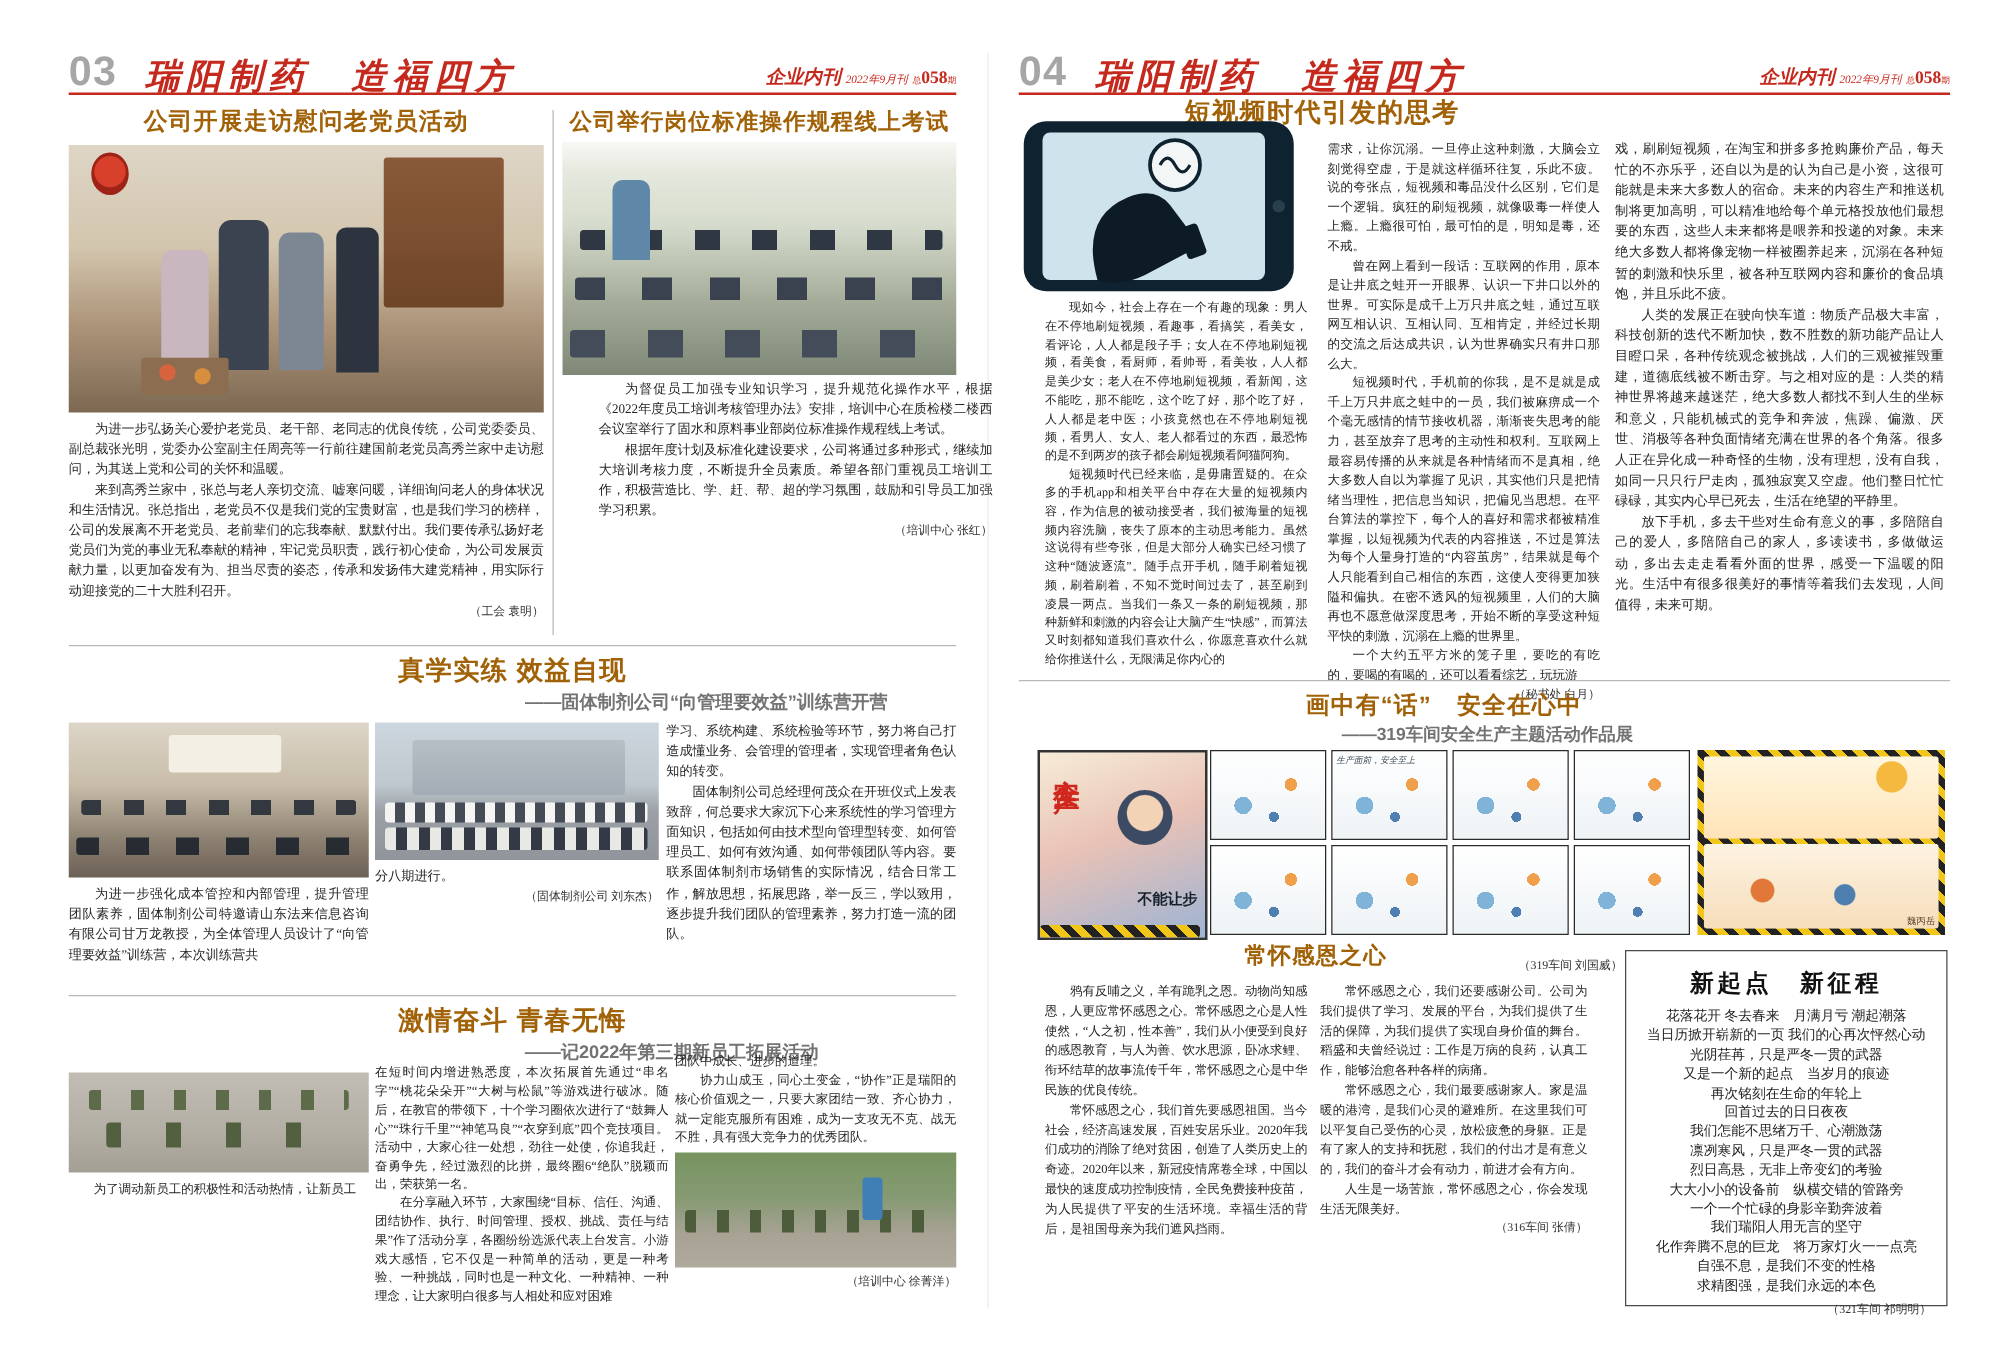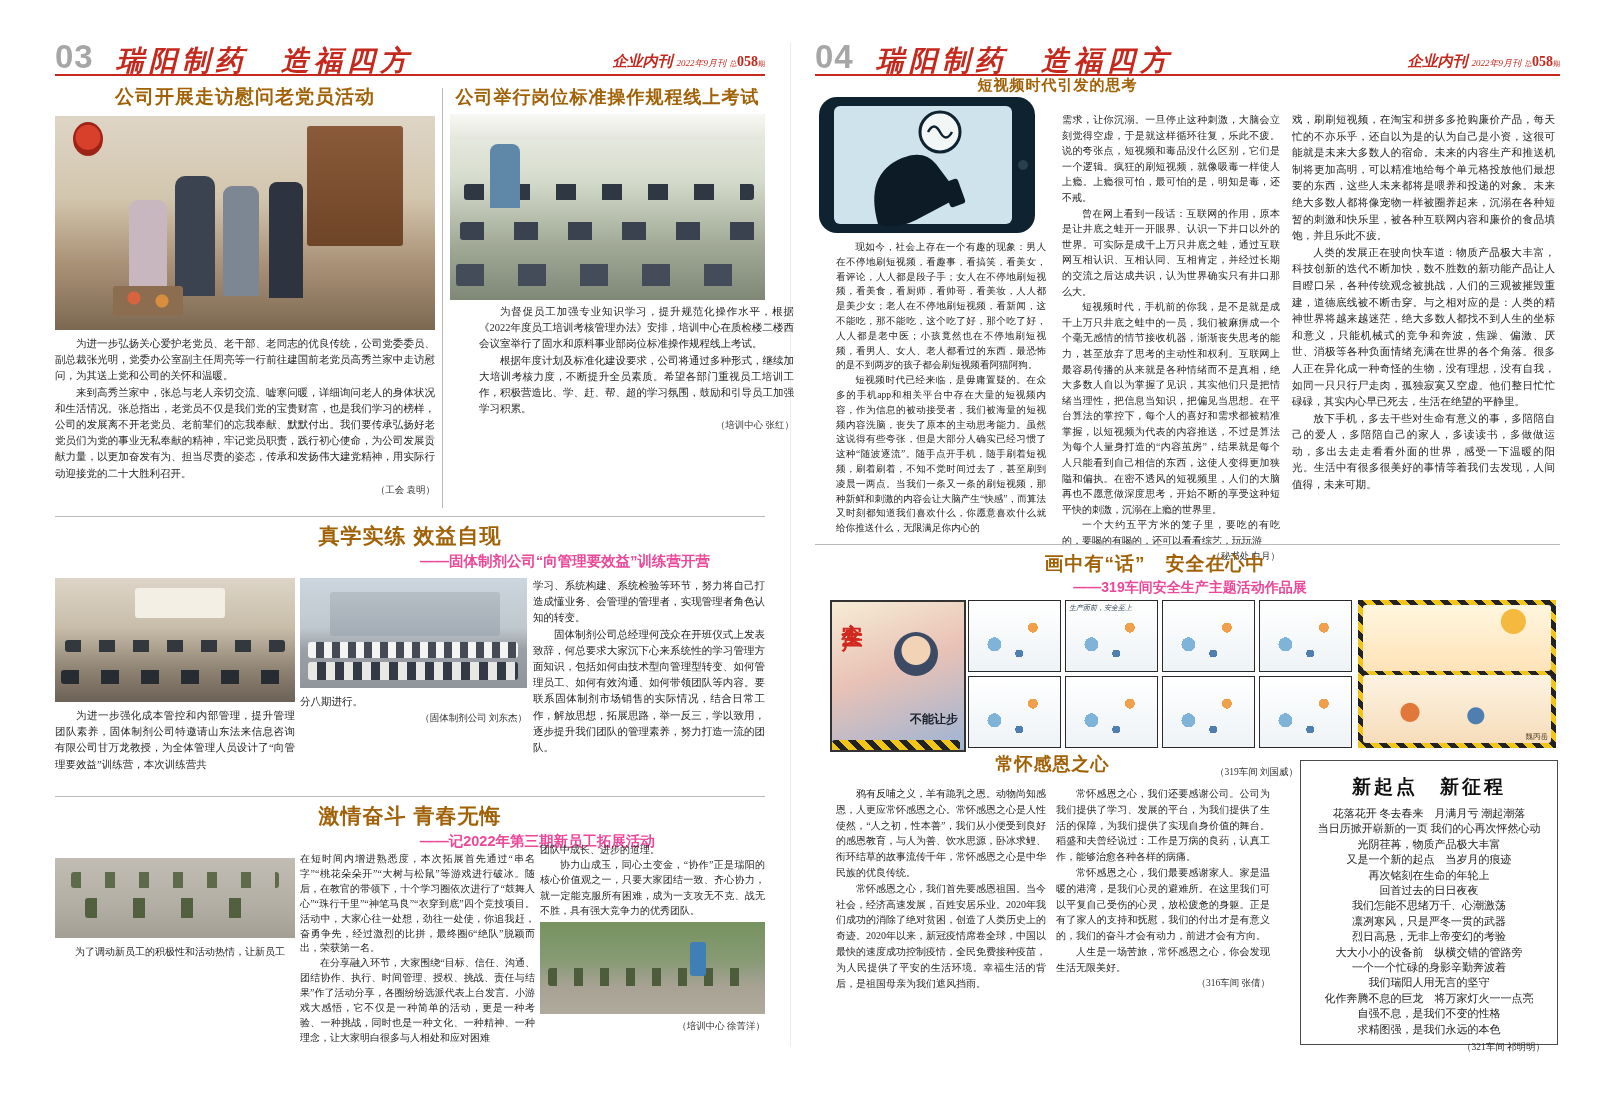--- a/index.html
+++ b/index.html
@@ -1,21 +1,21 @@
 <!DOCTYPE html>
 <html><head>
 <meta charset="utf-8">
 <style>
   html,body{margin:0;padding:0;}
   body{width:1600px;height:1093px;position:relative;background:#ffffff;overflow:hidden;
        font-family:"Liberation Serif",serif;}
   .art-title{position:absolute;font-family:"Liberation Sans",sans-serif;font-weight:bold;
              color:#a16207;text-align:center;letter-spacing:1px;}
   .sub-title{position:absolute;font-family:"Liberation Sans",sans-serif;font-weight:bold;
-             color:#ec4899;}
+             color:#737373;}
   .btxt{position:absolute;font-size:10.5px;line-height:16.2px;text-align:justify;color:#252525;}
   .btxt p{margin:0;text-indent:2em;}
   .btxt p.cont{text-indent:0;}
   .btxt p.byline{text-align:right;text-indent:0;font-size:9.5px;color:#333;}
   .photo{position:absolute;overflow:hidden;}
   .rule-h{position:absolute;height:1px;background:#b8b8b8;}
   .rule-v{position:absolute;width:1px;background:#b8b8b8;}
   .red-rule{position:absolute;height:2px;background:#c5281c;}
   .pageno{position:absolute;font-family:"Liberation Sans",sans-serif;font-weight:bold;
           font-size:33px;color:#a6a6a6;letter-spacing:1px;}
@@ -139,21 +139,21 @@
 
 <div class="pageno" style="left:815px;top:38px;">04</div>
 <div class="brand" style="left:876px;top:42px;">瑞阳制药　造福四方</div>
 <div class="mast-info" style="left:1355px;top:52px;width:205px;">
   <span class="lbl">企业内刊</span>
   <span class="date">2022年9月刊</span>
   <span class="tiny">总</span><span class="num">058</span><span class="tiny">期</span>
 </div>
 <div class="red-rule" style="left:815px;top:74px;width:745px;"></div>
 
-<div class="art-title" style="left:835px;top:76px;width:445px;font-size:15px;">短视频时代引发的思考</div>
+<div class="art-title" style="left:835px;top:76px;width:445px;font-size:21px;">短视频时代引发的思考</div>
 <div class="photo" style="left:818px;top:96px;width:218px;height:138px;">
   <svg width="218" height="138" viewBox="0 0 218 138">
     <rect x="1" y="1" width="216" height="136" rx="18" fill="#0f2230"></rect>
     <rect x="16" y="10" width="178" height="118" rx="6" fill="#cfe3ec"></rect>
     <circle cx="205" cy="69" r="5" fill="#28404e"></circle>
     <circle cx="122" cy="36" r="20" fill="#f2f6f7" stroke="#0f2230" stroke-width="3"></circle>
     <path d="M110 36 q6 -11 12 0 q6 11 12 0" stroke="#0f2230" stroke-width="2.5" fill="none"></path>
     <path d="M60 128 q-14 -50 24 -66 q22 -9 34 6 l18 24 q6 9 -4 14 l-34 18 q-20 10 -38 4 z" fill="#0c1b26"></path>
     <rect x="128" y="84" width="16" height="26" rx="3" fill="#0c1b26" transform="rotate(-20 136 97)"></rect>
   </svg>
@@ -218,21 +218,21 @@
   <p>人生是一场苦旅，常怀感恩之心，你会发现生活无限美好。</p>
   <p class="byline">（316车间 张倩）</p>
 </div>
 
 <div class="poem-box" style="left:1300px;top:760px;width:256px;height:283px;">
   <div class="poem-title">新起点　新征程</div>
   <div style="margin-top:6px;">
 
   <div class="poem-line">花落花开 冬去春来　月满月亏 潮起潮落</div>
       <div class="poem-line">当日历掀开崭新的一页 我们的心再次怦然心动</div>
-      <div class="poem-line">光阴荏苒，物质产品极大丰富</div>
+      <div class="poem-line">光阴荏苒，只是严冬一贯的武器</div>
       <div class="poem-line">又是一个新的起点　当岁月的痕迹</div>
       <div class="poem-line">再次铭刻在生命的年轮上</div>
       <div class="poem-line">回首过去的日日夜夜</div>
       <div class="poem-line">我们怎能不思绪万千、心潮激荡</div>
       <div class="poem-line">凛冽寒风，只是严冬一贯的武器</div>
       <div class="poem-line">烈日高悬，无非上帝变幻的考验</div>
       <div class="poem-line">大大小小的设备前　纵横交错的管路旁</div>
       <div class="poem-line">一个一个忙碌的身影辛勤奔波着</div>
       <div class="poem-line">我们瑞阳人用无言的坚守</div>
       <div class="poem-line">化作奔腾不息的巨龙　将万家灯火一一点亮</div>

